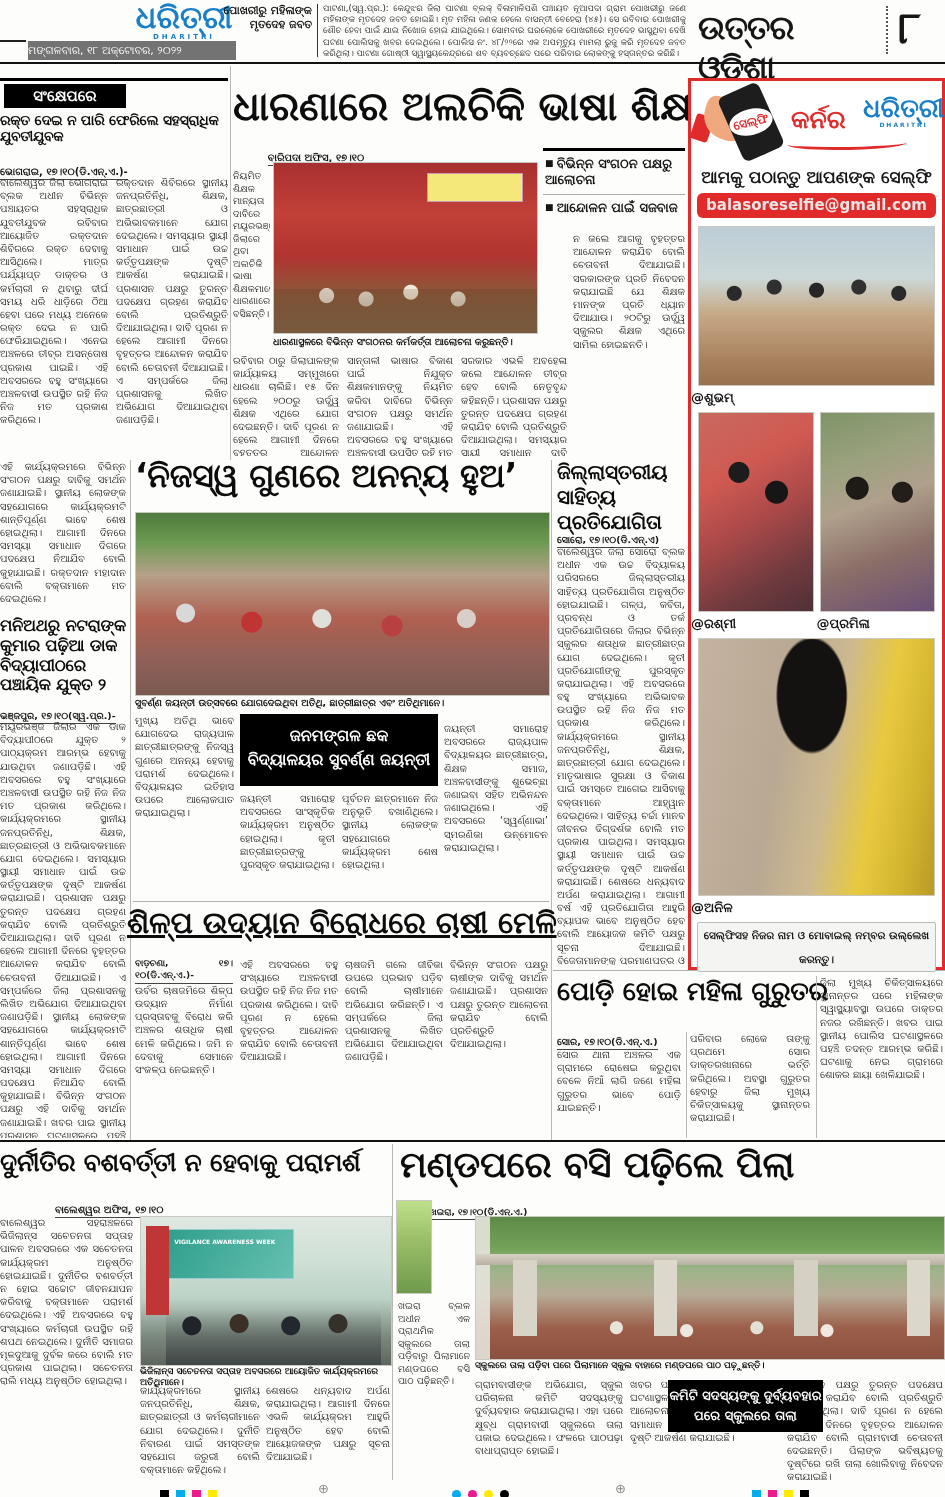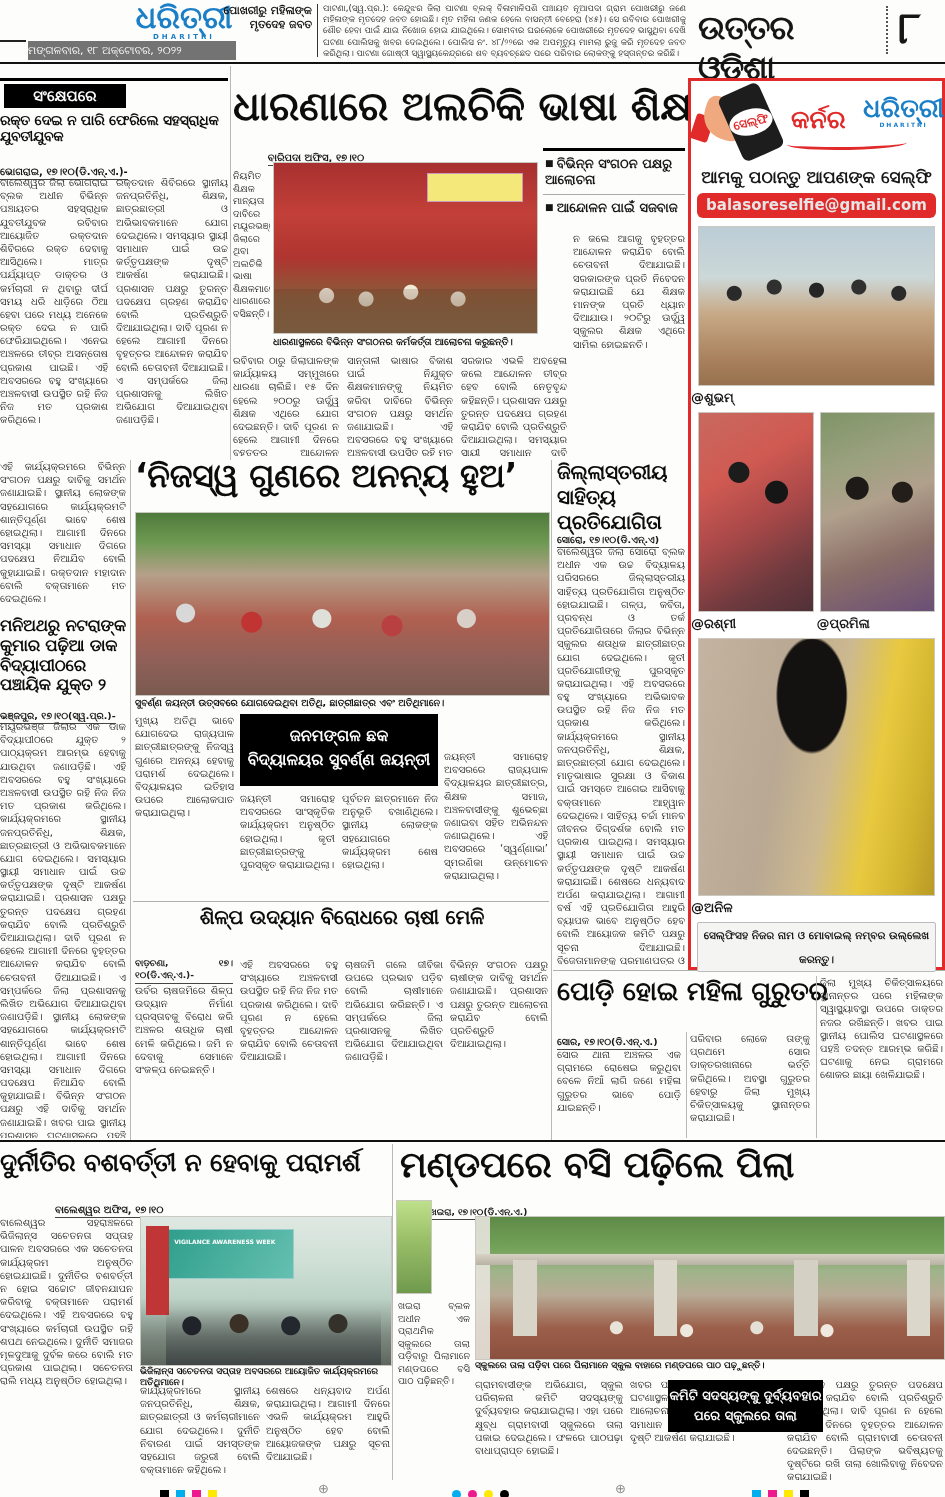--- a/index.html
+++ b/index.html
@@ -109,29 +109,29 @@
       linear-gradient(180deg,#4f7a3c 0%,#6d9a52 16%,#b5a08a 34%,#b06050 58%,#906058 80%,#7a5a50 100%);"></div>
   <div class="abs caption" style="left:135px;top:697px;width:413px;">ସୁବର୍ଣ୍ଣ ଜୟନ୍ତୀ ଉତ୍ସବରେ ଯୋଗଦେଇଥିବା ଅତିଥି, ଛାତ୍ରୀଛାତ୍ର ଏବଂ ଅତିଥିମାନେ।</div>
 
   <div class="abs blackbox" style="left:240px;top:714px;width:198px;height:72px;font-size:16px;line-height:1.5;padding-top:10px;box-sizing:border-box;">
     <div>ଜନମଙ୍ଗଳ ଛକ</div>
     <div>ବିଦ୍ୟାଳୟର ସୁବର୍ଣ୍ଣ ଜୟନ୍ତୀ</div>
   </div>
   <div class="abs body-col" style="left:135px;top:714px;width:99px;height:186px;">ମୁଖ୍ୟ ଅତିଥି ଭାବେ ଯୋଗଦେଇ ରାଜ୍ୟପାଳ ଛାତ୍ରୀଛାତ୍ରଙ୍କୁ ନିଜସ୍ୱ ଗୁଣରେ ଅନନ୍ୟ ହେବାକୁ ପରାମର୍ଶ ଦେଇଥିଲେ। ବିଦ୍ୟାଳୟର ଇତିହାସ ଉପରେ ଆଲୋକପାତ କରାଯାଇଥିଲା।</div>
   <div class="abs body-col" style="left:240px;top:792px;width:95px;height:108px;">ଜୟନ୍ତୀ ସମାରୋହ ଅବସରରେ ସାଂସ୍କୃତିକ କାର୍ଯ୍ୟକ୍ରମ ଅନୁଷ୍ଠିତ ହୋଇଥିଲା। କୃତୀ ଛାତ୍ରୀଛାତ୍ରଙ୍କୁ ପୁରସ୍କୃତ କରାଯାଇଥିଲା।</div>
   <div class="abs body-col" style="left:342px;top:792px;width:96px;height:108px;">ପୂର୍ବତନ ଛାତ୍ରମାନେ ନିଜ ଅନୁଭୂତି ବଖାଣିଥିଲେ। ସ୍ଥାନୀୟ ଲୋକଙ୍କ ସହଯୋଗରେ କାର୍ଯ୍ୟକ୍ରମ ଶେଷ ହୋଇଥିଲା।</div>
-  <div class="abs body-col" style="left:444px;top:750px;width:104px;height:186px;">ଜୟନ୍ତୀ ସମାରୋହ ଅବସରରେ ରାଜ୍ୟପାଳ ବିଦ୍ୟାଳୟର ଛାତ୍ରୀଛାତ୍ର, ଶିକ୍ଷକ ସମାଜ, ଅଞ୍ଚଳବାସୀଙ୍କୁ ଶୁଭେଚ୍ଛା ଜଣାଇବା ସହିତ ଅଭିନନ୍ଦନ ଜଣାଇଥିଲେ। ଏହି ଅବସରରେ ‘ସ୍ୱର୍ଣ୍ଣାଭା’ ସ୍ମରଣିକା ଉନ୍ମୋଚନ କରାଯାଇଥିଲା।</div>
+  <div class="abs body-col" style="left:444px;top:722px;width:104px;height:186px;">ଜୟନ୍ତୀ ସମାରୋହ ଅବସରରେ ରାଜ୍ୟପାଳ ବିଦ୍ୟାଳୟର ଛାତ୍ରୀଛାତ୍ର, ଶିକ୍ଷକ ସମାଜ, ଅଞ୍ଚଳବାସୀଙ୍କୁ ଶୁଭେଚ୍ଛା ଜଣାଇବା ସହିତ ଅଭିନନ୍ଦନ ଜଣାଇଥିଲେ। ଏହି ଅବସରରେ ‘ସ୍ୱର୍ଣ୍ଣାଭା’ ସ୍ମରଣିକା ଉନ୍ମୋଚନ କରାଯାଇଥିଲା।</div>
 
   <div class="abs vrule" style="left:551px;top:460px;height:680px;"></div>
   <div class="abs headline" style="left:557px;top:460px;width:130px;font-size:20px;line-height:1.25;">ଜିଲ୍ଲାସ୍ତରୀୟ ସାହିତ୍ୟ ପ୍ରତିଯୋଗିତା</div>
   <div class="abs" style="left:557px;top:528px;"><span class="byline" style="font-size:9.5px;">ସୋରୋ, ୧୭।୧୦(ଡି.ଏନ୍.ଏ)</span></div>
   <div class="abs body-col" style="left:557px;top:545px;width:128px;height:420px;">ବାଲେଶ୍ୱର ଜିଲା ସୋରୋ ବ୍ଲକ ଅଧୀନ ଏକ ଉଚ୍ଚ ବିଦ୍ୟାଳୟ ପରିସରରେ ଜିଲ୍ଲାସ୍ତରୀୟ ସାହିତ୍ୟ ପ୍ରତିଯୋଗିତା ଅନୁଷ୍ଠିତ ହୋଇଯାଇଛି। ଗଳ୍ପ, କବିତା, ପ୍ରବନ୍ଧ ଓ ତର୍କ ପ୍ରତିଯୋଗିତାରେ ଜିଲାର ବିଭିନ୍ନ ସ୍କୁଲର ଶତାଧିକ ଛାତ୍ରୀଛାତ୍ର ଯୋଗ ଦେଇଥିଲେ। କୃତୀ ପ୍ରତିଯୋଗୀଙ୍କୁ ପୁରସ୍କୃତ କରାଯାଇଥିଲା। ଏହି ଅବସରରେ ବହୁ ସଂଖ୍ୟାରେ ଅଭିଭାବକ ଉପସ୍ଥିତ ରହି ନିଜ ନିଜ ମତ ପ୍ରକାଶ କରିଥିଲେ। କାର୍ଯ୍ୟକ୍ରମରେ ସ୍ଥାନୀୟ ଜନପ୍ରତିନିଧି, ଶିକ୍ଷକ, ଛାତ୍ରଛାତ୍ରୀ ଯୋଗ ଦେଇଥିଲେ। ମାତୃଭାଷାର ସୁରକ୍ଷା ଓ ବିକାଶ ପାଇଁ ସମସ୍ତେ ଆଗେଇ ଆସିବାକୁ ବକ୍ତାମାନେ ଆହ୍ୱାନ ଦେଇଥିଲେ। ସାହିତ୍ୟ ଚର୍ଚ୍ଚା ମାନବ ଜୀବନର ଦିଗ୍‌ଦର୍ଶକ ବୋଲି ମତ ପ୍ରକାଶ ପାଇଥିଲା। ସମସ୍ୟାର ସ୍ଥାୟୀ ସମାଧାନ ପାଇଁ ଉଚ୍ଚ କର୍ତ୍ତୃପକ୍ଷଙ୍କ ଦୃଷ୍ଟି ଆକର୍ଷଣ କରାଯାଇଛି। ଶେଷରେ ଧନ୍ୟବାଦ ଅର୍ପଣ କରାଯାଇଥିଲା। ଆଗାମୀ ବର୍ଷ ଏହି ପ୍ରତିଯୋଗିତା ଆହୁରି ବ୍ୟାପକ ଭାବେ ଅନୁଷ୍ଠିତ ହେବ ବୋଲି ଆୟୋଜକ କମିଟି ପକ୍ଷରୁ ସୂଚନା ଦିଆଯାଇଛି। ବିଜେତାମାନଙ୍କୁ ପ୍ରମାଣପତ୍ର ଓ ପୁସ୍ତକ ଉପହାର ଦିଆଯାଇଥିଲା।</div>
 
   <div class="abs hrule" style="left:133px;top:901px;width:416px;"></div>
-  <div class="abs headline" style="left:135px;top:906px;width:414px;font-size:20px;line-height:1.1;text-align:center;white-space:nowrap;">ଶିଳ୍ପ ଉଦ୍ୟାନ ବିରୋଧରେ ଚାଷୀ ମେଳି</div>
+  <div class="abs headline" style="left:127px;top:906px;width:414px;font-size:30px;line-height:1.1;text-align:center;white-space:nowrap;text-decoration:underline;">ଶିଳ୍ପ ଉଦ୍ୟାନ ବିରୋଧରେ ଚାଷୀ ମେଳି</div>
   <div class="abs body-col" style="left:135px;top:958px;width:98px;height:180px;"><span class="byline" style="font-size:9px;">ବାଡ଼ଚଣା, ୧୭।୧୦(ଡି.ଏନ୍.ଏ.)-</span> <span>ଉର୍ବର ଚାଷଜମିରେ ଶିଳ୍ପ ଉଦ୍ୟାନ ନିର୍ମାଣ ପ୍ରସ୍ତାବକୁ ବିରୋଧ କରି ଅଞ୍ଚଳର ଶତାଧିକ ଚାଷୀ ମେଳି କରିଥିଲେ। ଜମି ନ ଦେବାକୁ ସେମାନେ ସଂକଳ୍ପ ନେଇଛନ୍ତି।</span></div>
   <div class="abs body-col" style="left:240px;top:958px;width:98px;height:180px;">ଏହି ଅବସରରେ ବହୁ ସଂଖ୍ୟାରେ ଅଞ୍ଚଳବାସୀ ଉପସ୍ଥିତ ରହି ନିଜ ନିଜ ମତ ପ୍ରକାଶ କରିଥିଲେ। ଦାବି ପୂରଣ ନ ହେଲେ ବୃହତ୍ତର ଆନ୍ଦୋଳନ କରାଯିବ ବୋଲି ଚେତାବନୀ ଦିଆଯାଇଛି।</div>
   <div class="abs body-col" style="left:345px;top:958px;width:98px;height:180px;">ଚାଷଜମି ଗଲେ ଜୀବିକା ଉପରେ ପ୍ରଭାବ ପଡ଼ିବ ବୋଲି ଚାଷୀମାନେ ଅଭିଯୋଗ କରିଛନ୍ତି। ଏ ସମ୍ପର୍କରେ ଜିଲା ପ୍ରଶାସନକୁ ଲିଖିତ ଅଭିଯୋଗ ଦିଆଯାଇଥିବା ଜଣାପଡ଼ିଛି।</div>
   <div class="abs body-col" style="left:450px;top:958px;width:98px;height:180px;">ବିଭିନ୍ନ ସଂଗଠନ ପକ୍ଷରୁ ଚାଷୀଙ୍କ ଦାବିକୁ ସମର୍ଥନ ଜଣାଯାଇଛି। ପ୍ରଶାସନ ପକ୍ଷରୁ ତୁରନ୍ତ ଆଲୋଚନା କରାଯିବ ବୋଲି ପ୍ରତିଶ୍ରୁତି ଦିଆଯାଇଥିଲା।</div>
 
   <div class="abs hrule" style="left:553px;top:970px;width:392px;"></div>
   <div class="abs headline" style="left:557px;top:976px;width:262px;font-size:26px;white-space:nowrap;">ପୋଡ଼ି ହୋଇ ମହିଳା ଗୁରୁତର</div>
   <div class="abs" style="left:557px;top:1030px;"><span class="byline" style="font-size:9.5px;">ସୋର, ୧୭।୧୦(ଡି.ଏନ୍.ଏ.)</span></div>
   <div class="abs body-col" style="left:557px;top:1048px;width:124px;height:90px;">ସୋର ଥାନା ଅଞ୍ଚଳର ଏକ ଗ୍ରାମରେ ରୋଷେଇ କରୁଥିବା ବେଳେ ନିଆଁ ଲାଗି ଜଣେ ମହିଳା ଗୁରୁତର ଭାବେ ପୋଡ଼ି ଯାଇଛନ୍ତି।</div>
   <div class="abs body-col" style="left:690px;top:1032px;width:120px;height:106px;">ପରିବାର ଲୋକେ ତାଙ୍କୁ ପ୍ରଥମେ ସୋର ଡାକ୍ତରଖାନାରେ ଭର୍ତ୍ତି କରିଥିଲେ। ଅବସ୍ଥା ଗୁରୁତର ହେବାରୁ ଜିଲା ମୁଖ୍ୟ ଚିକିତ୍ସାଳୟକୁ ସ୍ଥାନାନ୍ତର କରାଯାଇଛି।</div>

